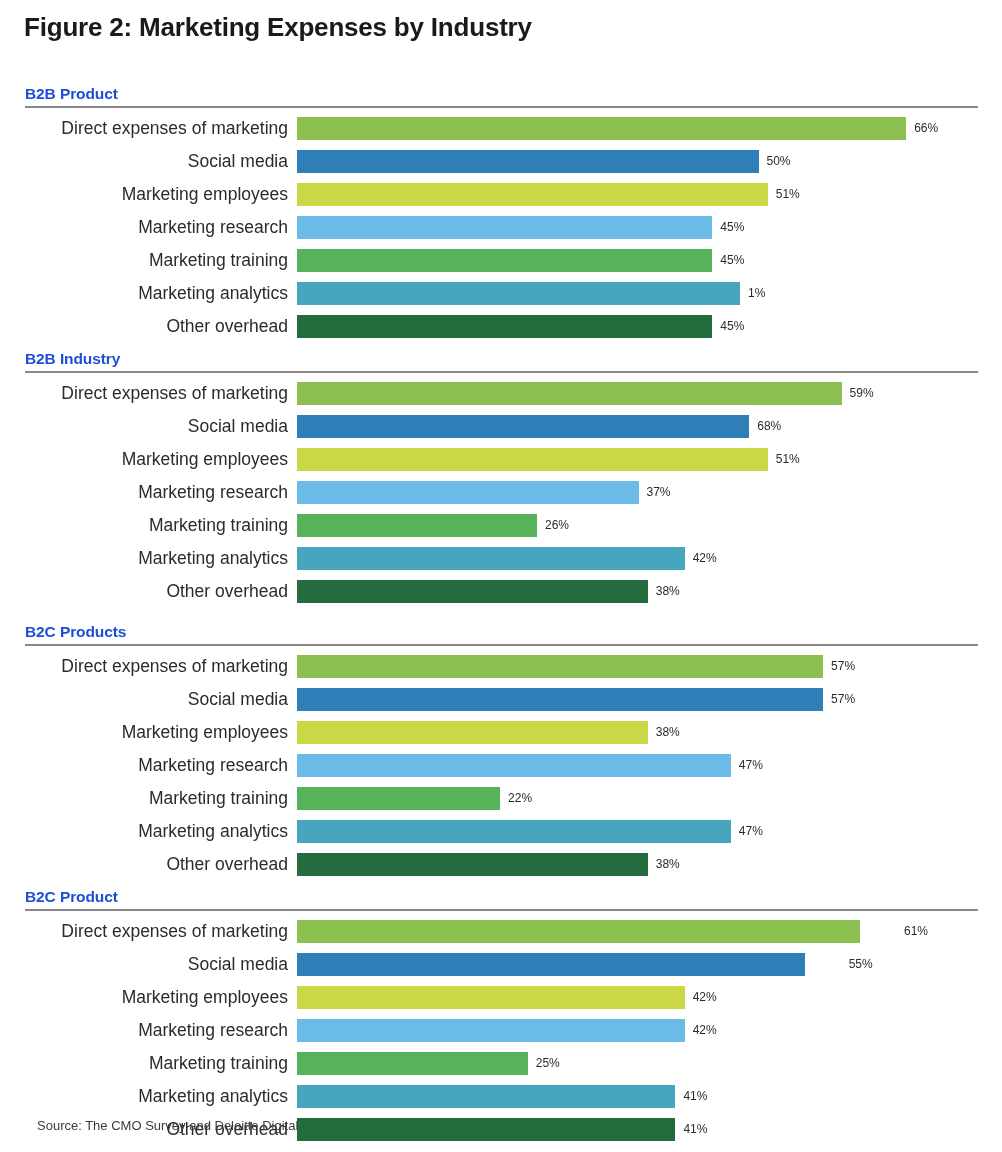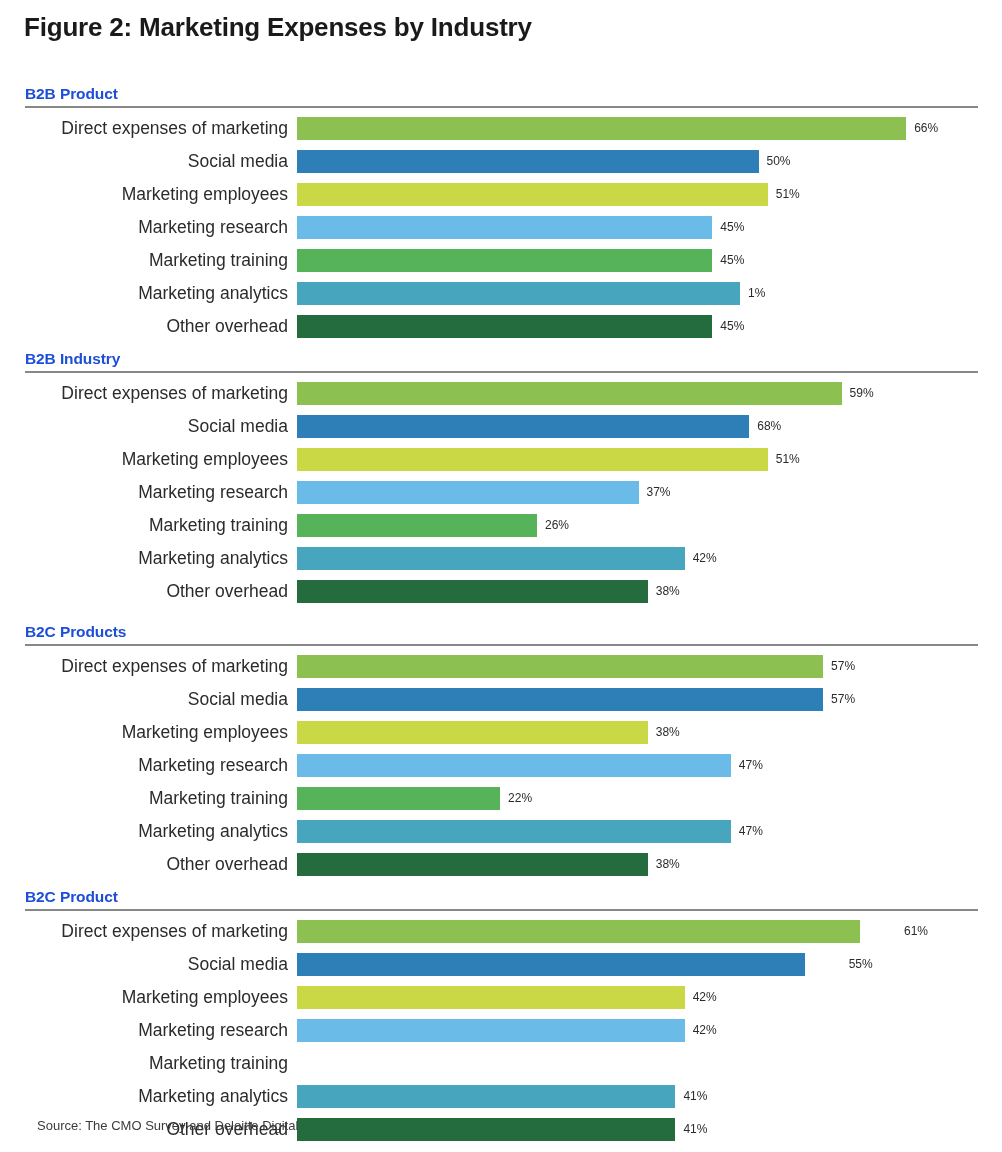--- a/index.html
+++ b/index.html
@@ -312,20 +312,24 @@
           </div>
           <div class="row">
             <div class="row-label">Marketing research</div>
             <div class="bar-track">
               <div class="bar" style="width: 387.66px; background: rgb(107, 187, 232);"></div>
               <div class="bar-value" style="left: 395.66px;">42%</div>
             </div>
           </div>
           <div class="row">
             <div class="row-label">Marketing training</div>
+            <div class="bar-track">
+              <div class="bar" style="width: 230.75px; background: rgb(87, 179, 90);"></div>
+              <div class="bar-value" style="left: 238.75px;">25%</div>
+            </div>
           </div>
           <div class="row">
             <div class="row-label">Marketing analytics</div>
             <div class="bar-track">
               <div class="bar" style="width: 378.43px; background: rgb(71, 165, 189);"></div>
               <div class="bar-value" style="left: 386.43px;">41%</div>
             </div>
           </div>
           <div class="row">
             <div class="row-label">Other overhead</div>

